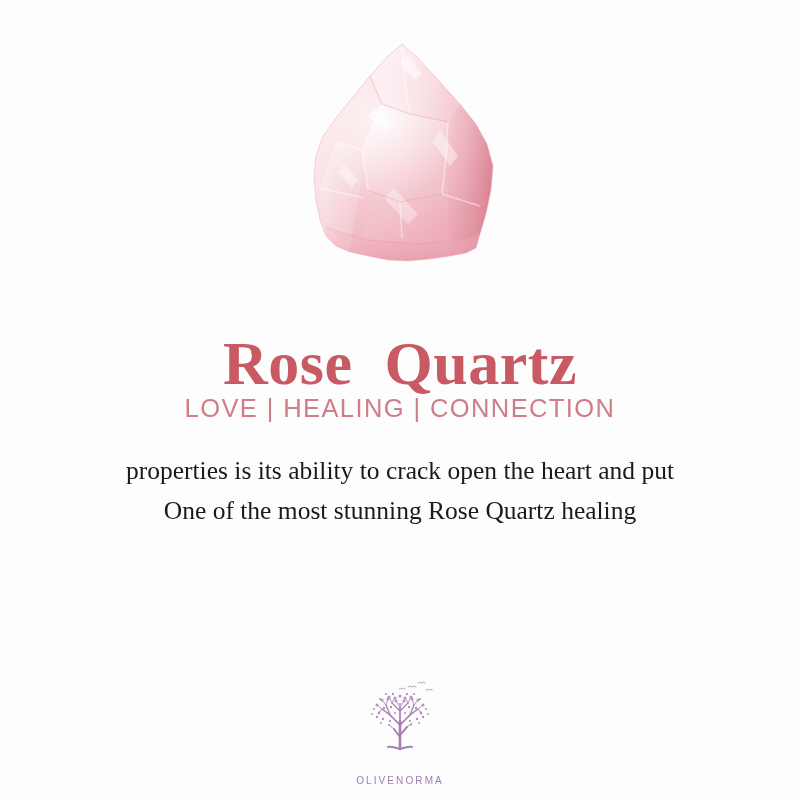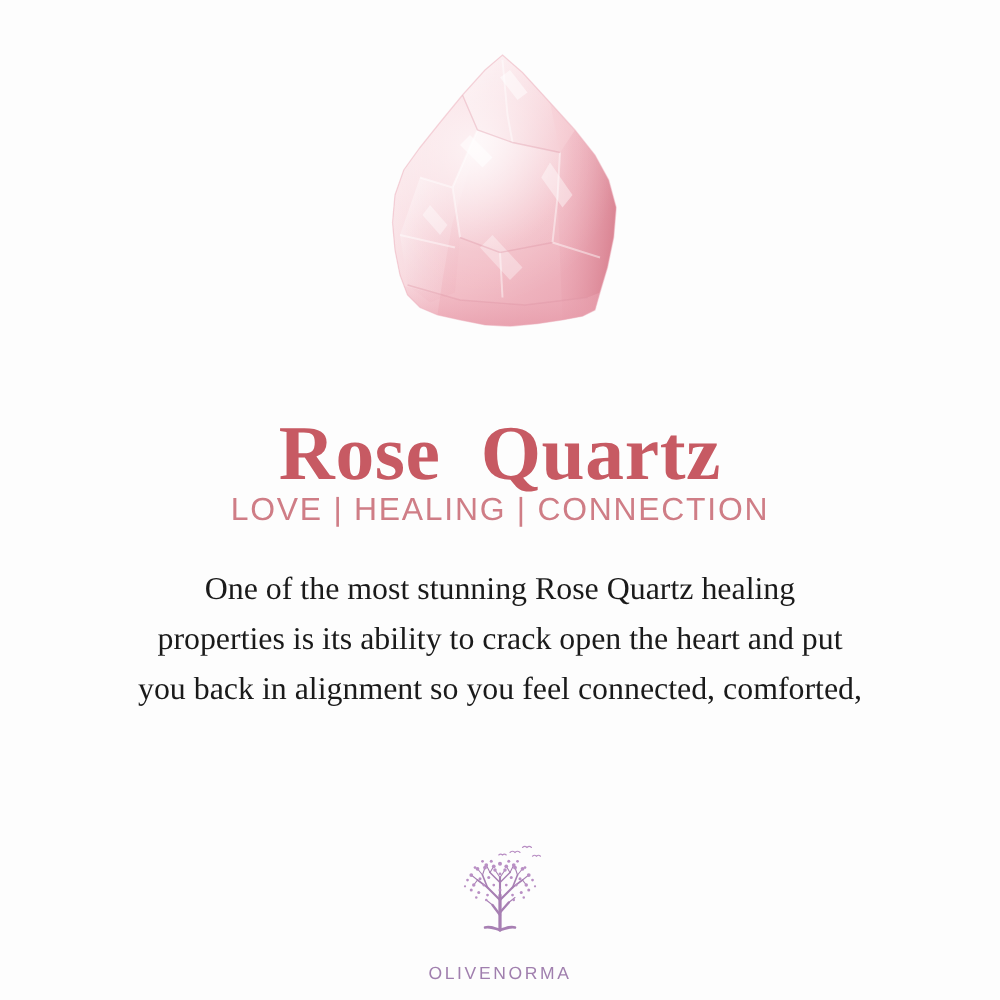--- a/index.html
+++ b/index.html
@@ -84,21 +84,21 @@
     position: absolute;
     left: 0;
     right: 0;
     bottom: 14px;
     display: flex;
     flex-direction: column;
     align-items: center;
   }
   #brand-name {
     font-family: "Liberation Sans", "DejaVu Sans", sans-serif;
-    font-size: 14px;
+    font-size: 10px;
     letter-spacing: 2.1px;
     color: #a07fae;
     margin-top: 18px;
     text-align: center;
   }
 </style>
 </head>
 <body>
 
 <div id="card">
@@ -208,23 +208,22 @@
                L24 140 L26 118 L33 98 L46 80
                L62 60 L80 38 L98 18 Z" fill="none" stroke="#eeb3bf" stroke-width="1" opacity="0.5"></path>
     </svg>
   </div>
 
   <h1 id="title">Rose  Quartz</h1>
 
   <div id="subtitle">LOVE | HEALING | CONNECTION</div>
 
   <div id="body-text">
+    <span class="line">properties is its ability to crack open the heart and put</span>
     <span class="line">One of the most stunning Rose Quartz healing</span>
-    <span class="line">properties is its ability to crack open the heart and put</span>
-    <span class="line">you back in alignment so you feel connected, comforted,</span>
   </div>
 
   <div id="logo-block">
     <svg width="80" height="80" viewBox="0 0 80 80">
       <g stroke="#a77fb3" fill="none" stroke-linecap="round">
 
         <path d="M40 72 L40 44" stroke-width="2.6"></path>
         <path d="M40 72 C34 70 31 69 28 70" stroke-width="2"></path>
         <path d="M40 72 C46 70 49 69 52 70" stroke-width="2"></path>
         <path d="M40 60 L34 52" stroke-width="1.9"></path>

